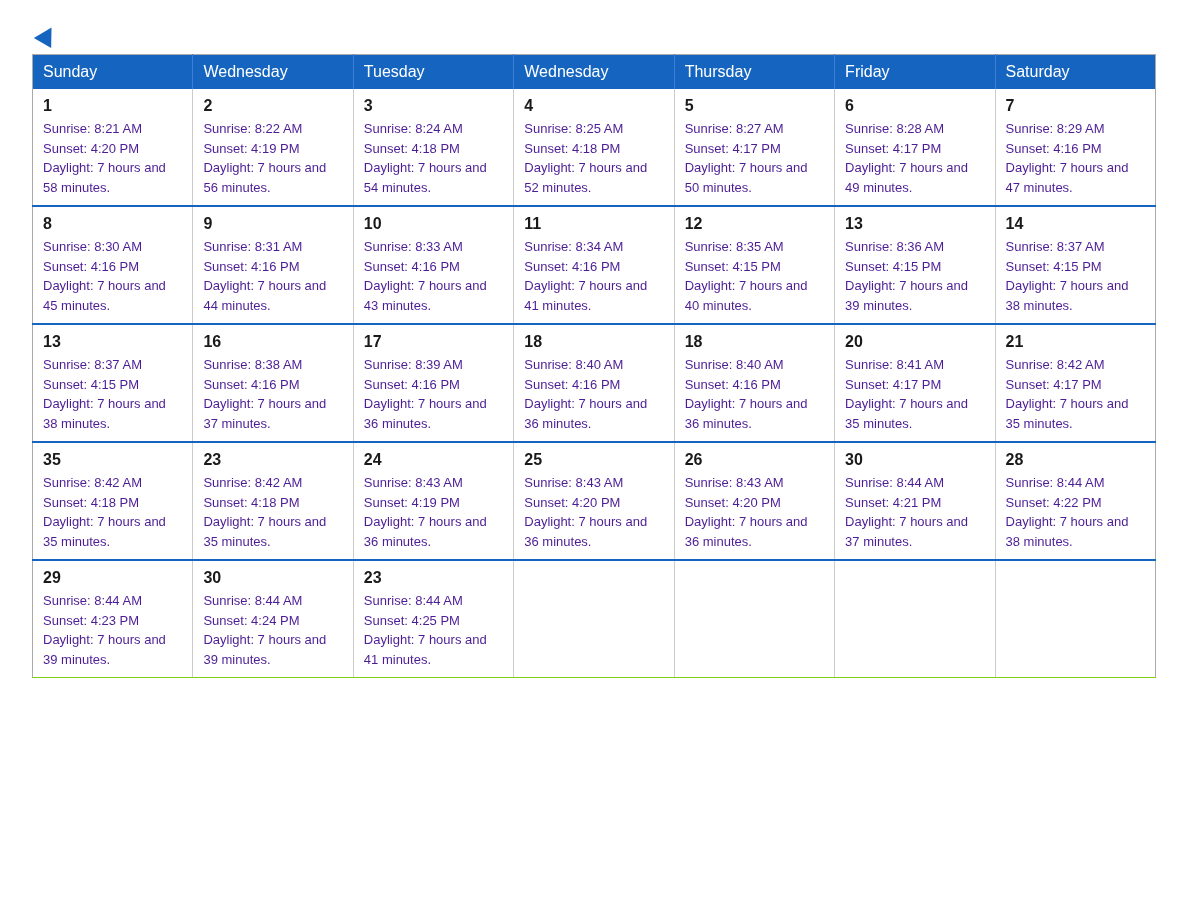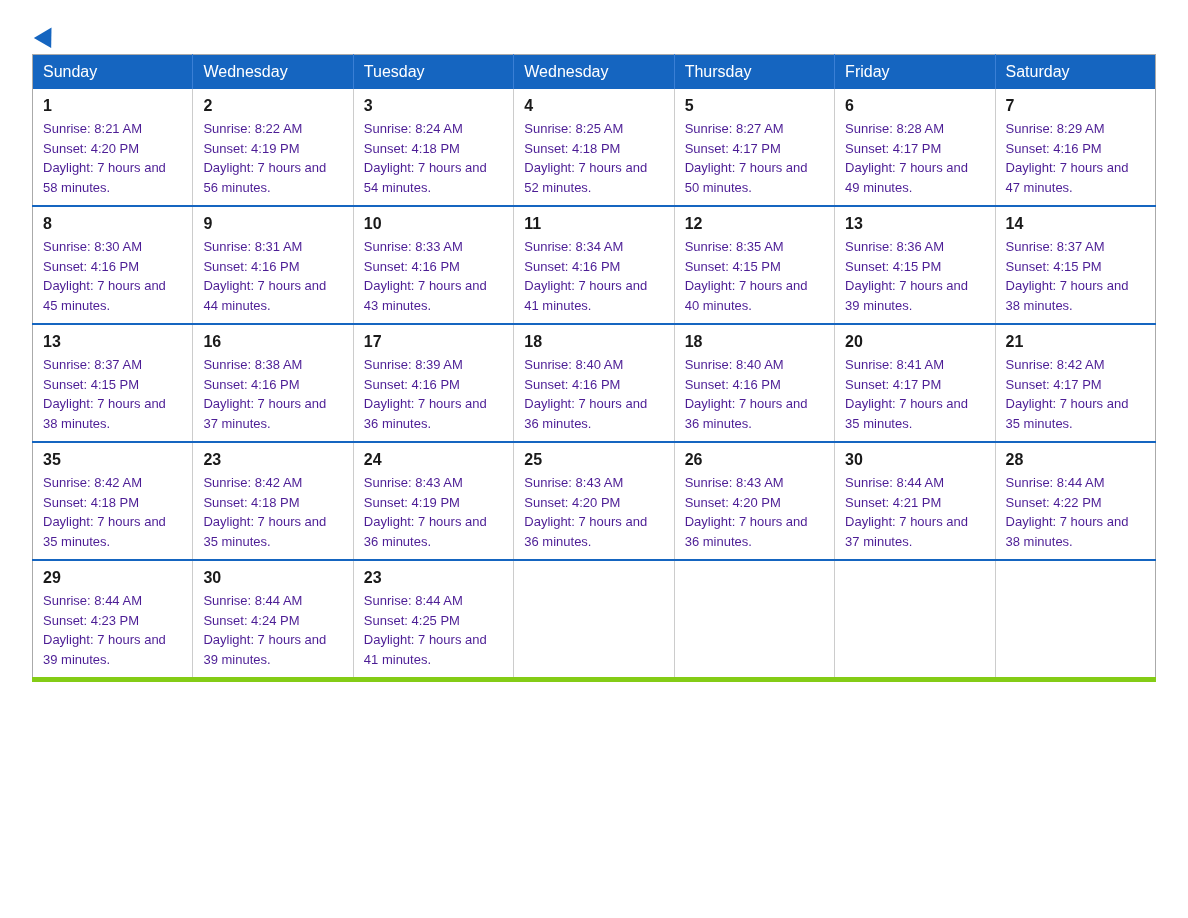--- a/index.html
+++ b/index.html
@@ -83,21 +83,21 @@
       border-right: 1px solid #ccc;
       border-bottom: 2px solid #1565c0;
       padding: 8px 10px;
       width: 14.28%;
       min-height: 90px;
     }
     .calendar-table td:last-child {
       border-right: none;
     }
     .calendar-table tr:last-child td {
-      border-bottom: 5px solid #84cc16;
+      border-bottom: 1px solid #84cc16;
     }
     .day-number {
       font-size: 16px;
       font-weight: bold;
       color: #1a1a1a;
       display: block;
       margin-bottom: 4px;
     }
     .day-info {
       font-size: 13px;

